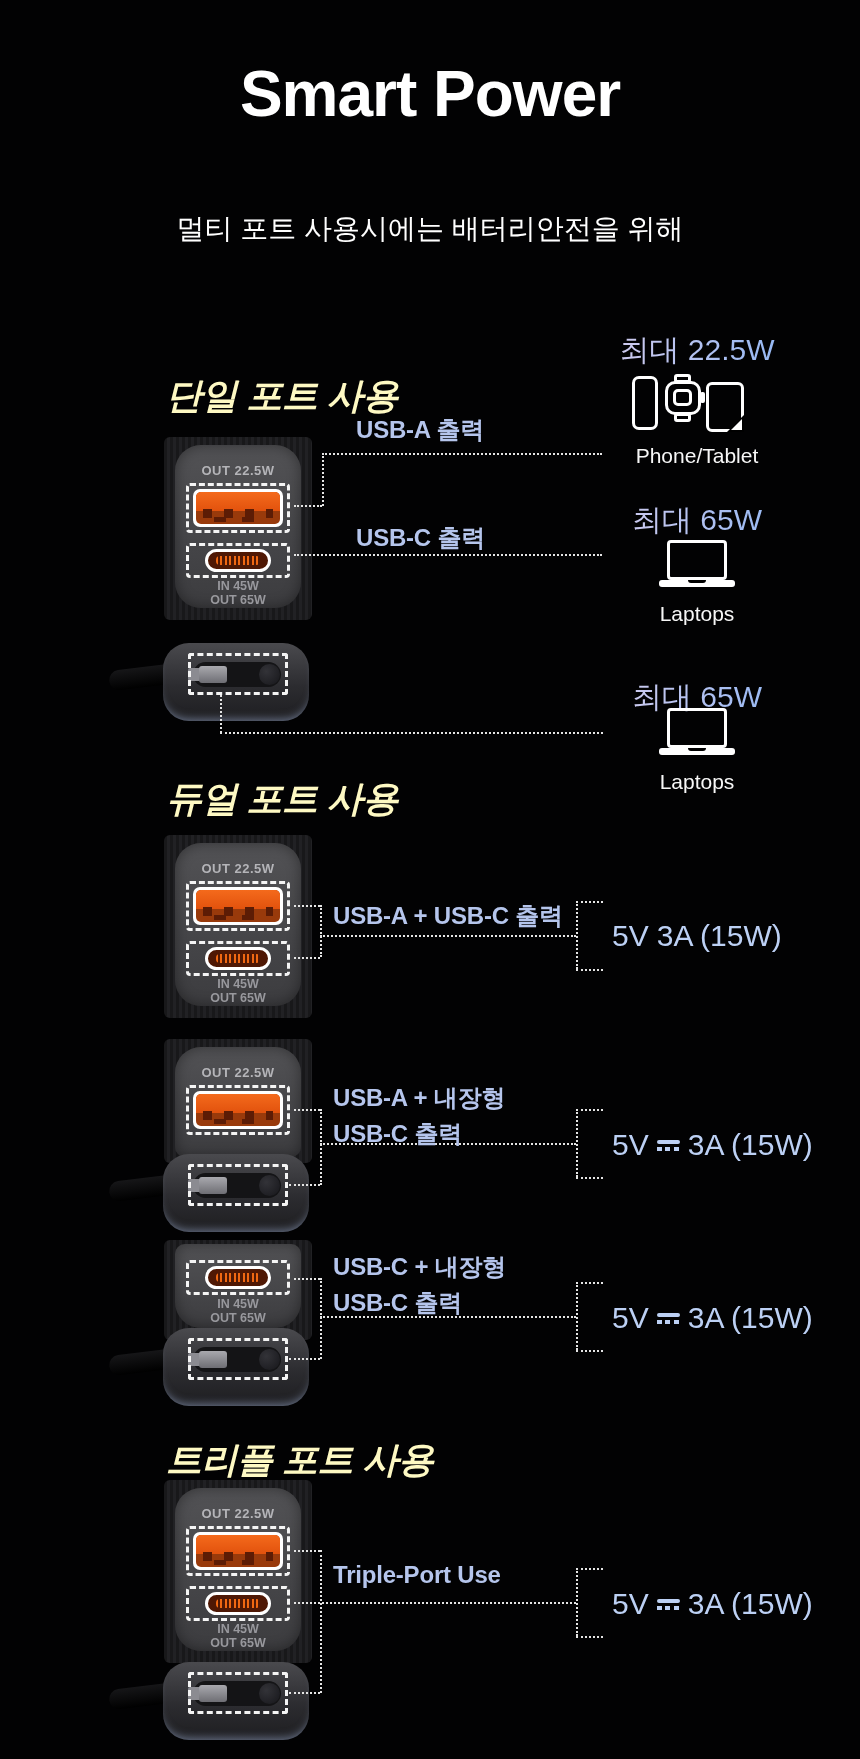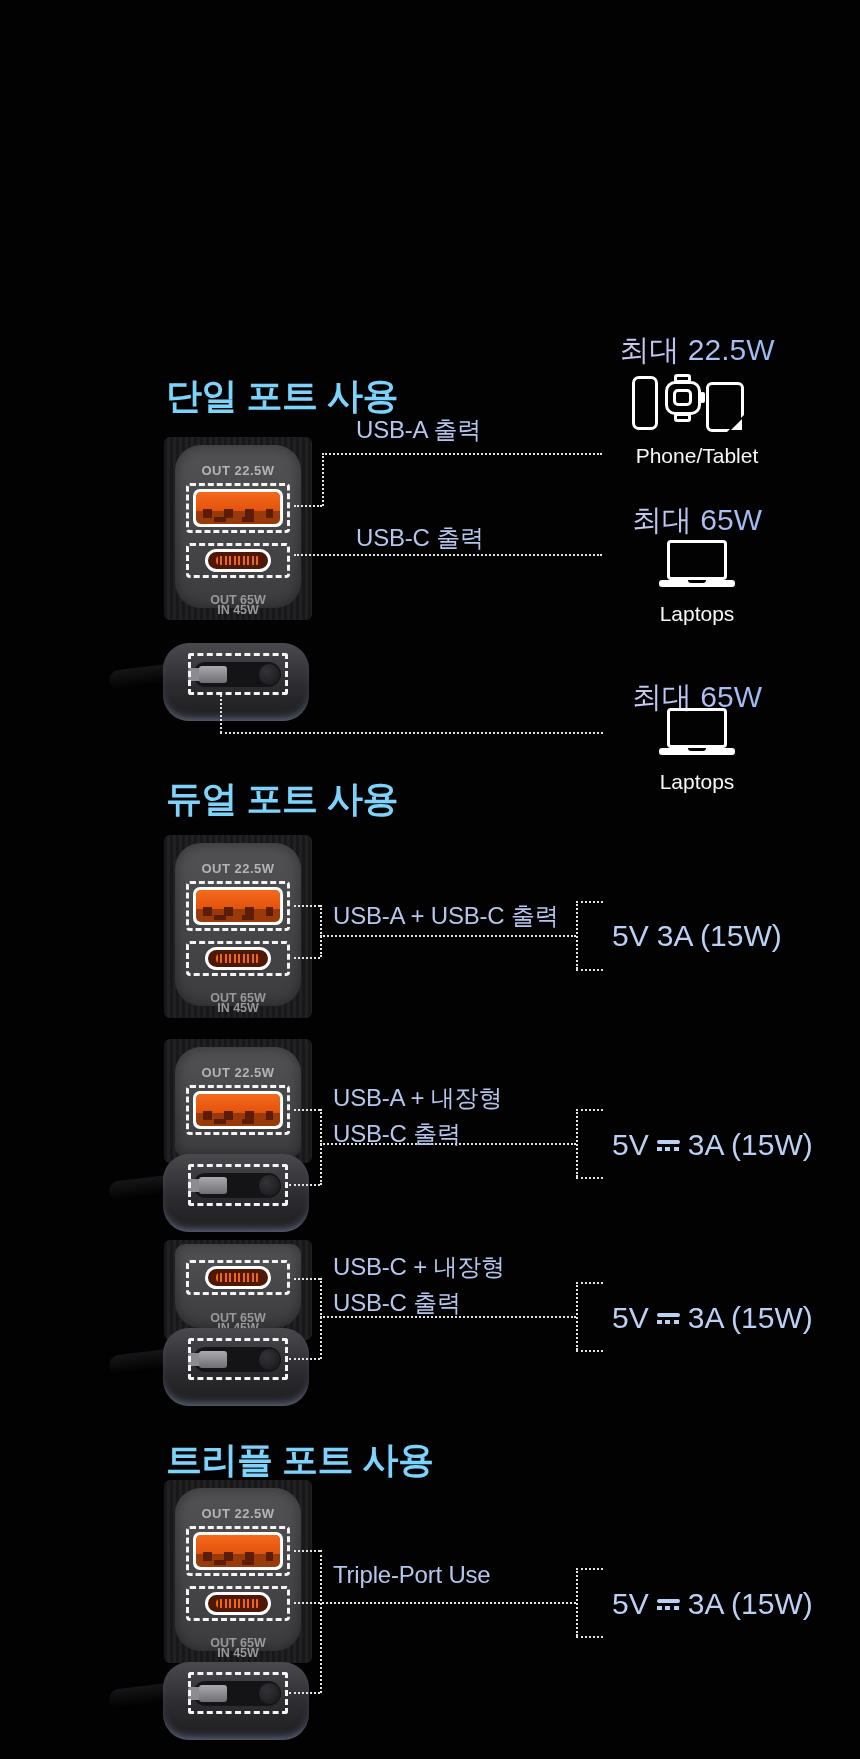--- a/index.html
+++ b/index.html
@@ -3,46 +3,46 @@
 <meta charset="utf-8">
 <style>
   html,body{margin:0;padding:0;background:#000;}
   .stage{position:relative;width:860px;height:1759px;background:#020203;overflow:hidden;
          font-family:"Liberation Sans","DejaVu Sans",sans-serif;}
   .abs{position:absolute;}
   
   .title{left:0;width:860px;text-align:center;color:#fff;font-size:64px;line-height:72px;
          font-weight:800;letter-spacing:-1px;}
   .subtitle{left:0;width:860px;text-align:center;color:#fff;font-size:28px;line-height:34px;font-weight:500;}
-  .h-section{color:#7dd3fc;font-size:36px;font-weight:800;letter-spacing:-0.5px;}
+  .h-section{color:#fef9c3;font-size:36px;font-weight:800;letter-spacing:-0.5px;font-style:italic;}
   .maxw{width:200px;text-align:center;font-size:30px;font-weight:500;
         background:linear-gradient(90deg,#d6cdee,#8fb6f4);
         -webkit-background-clip:text;background-clip:text;color:transparent;}
   .devname{width:200px;text-align:center;color:#f7f7f7;font-size:21px;font-weight:400;}
-  .lbl{color:#b5c5ec;font-size:24px;font-weight:400;letter-spacing:-0.2px;white-space:nowrap;}
+  .lbl{color:#b5c5ec;font-size:24px;font-weight:700;letter-spacing:-0.2px;white-space:nowrap;}
   .val{display:flex;align-items:center;gap:8px;color:#bcd0f4;font-size:30px;font-weight:500;white-space:nowrap;}
   .dc{display:inline-block;position:relative;width:23px;height:16px;}
   .dc::before{content:"";position:absolute;left:0;top:3px;width:23px;height:3.5px;background:#bcd0f4;border-radius:2px;}
   .dc::after{content:"";position:absolute;left:0;top:10px;width:23px;height:3.5px;
              background:repeating-linear-gradient(90deg,#bcd0f4 0 5px,transparent 5px 8.5px);}
   
   .dl-h{height:0;border-top:2px dotted #e4e4e4;}
   .dl-v{width:0;border-left:2px dotted #e4e4e4;}
   
   .charger{position:absolute;width:148px;}
   .ch-side{position:absolute;inset:0;border-radius:6px;
            background:repeating-linear-gradient(90deg,#18181a 0 3px,#212124 3px 6px);}
   .ch-face{position:absolute;left:11px;right:11px;top:8px;bottom:12px;
            background:linear-gradient(180deg,#525255,#3c3c3f);
            border-radius:26px;box-shadow:inset 0 0 14px rgba(0,0,0,.4);}
   .charger.top .ch-face{border-radius:26px 26px 10px 10px;bottom:6px;}
   .charger.bottom .ch-face{border-radius:10px 10px 26px 26px;top:4px;}
   .ch-txt{position:absolute;left:0;width:148px;text-align:center;font-weight:700;}
   .ch-out{top:26px;font-size:13px;color:#b4b4b8;letter-spacing:.5px;}
-  .ch-in{font-size:12.5px;color:#98989d;line-height:13px;margin-top:24px;}
+  .ch-in{font-size:12.5px;color:#98989d;line-height:13px;}
   .ch-out2{font-size:12.5px;color:#98989d;line-height:13px;}
   .charger.full .ch-in{top:143px;} .charger.full .ch-out2{top:157px;}
   .charger.bottom .ch-in{top:58px;} .charger.bottom .ch-out2{top:72px;}
   .boxA{position:absolute;left:22px;top:46px;width:104px;height:50px;border:3px dashed #f4f4f4;border-radius:4px;box-sizing:border-box;}
   .portA{position:absolute;left:29px;top:52px;width:90px;height:38px;background:#fff;border-radius:7px;}
   .pA-in{position:absolute;inset:3px;background:#993a0b;border-radius:5px;overflow:hidden;}
   .pA-tongue{position:absolute;left:0;right:0;top:0;height:58%;background:linear-gradient(180deg,#f46a1c,#e2520d);}
   .pA-teeth{position:absolute;left:8%;right:8%;top:52%;height:9px;
             background:repeating-linear-gradient(90deg,#5c1c05 0 9px,transparent 9px 21px);}
   .pA-teeth2{position:absolute;left:22%;right:22%;bottom:2px;height:5px;
@@ -84,20 +84,22 @@
   .ic-laptop{width:76px;height:48px;}
   .ic-laptop .scr{position:absolute;left:8px;top:0;width:60px;height:40px;border:3px solid #fff;border-radius:4px;box-sizing:border-box;}
   .ic-laptop .base{position:absolute;left:0;top:40px;width:76px;height:7px;background:#fff;border-radius:3px;}
   .ic-laptop .notch{position:absolute;left:29px;top:40px;width:18px;height:3px;background:#000;border-radius:0 0 3px 3px;}
 </style>
 </head>
 <body>
 
 <div class="stage">
 
+  <div class="abs title" style="top:58px;">Smart Power</div>
+  <div class="abs subtitle" style="top:212px;">멀티 포트 사용시에는 배터리안전을 위해</div>
 
   <div class="abs h-section" style="left:166px;top:372px;">단일 포트 사용</div>
 
   <div class="abs maxw" style="left:597px;top:330px;">최대 22.5W</div>
   <div class="abs ic-phone" style="left:632px;top:376px;"></div>
   <div class="abs ic-watch" style="left:662px;top:374px;">
     <div class="strap-t"></div>
       <div class="body"></div>
       <div class="screen"></div>
       <div class="strap-b"></div>

